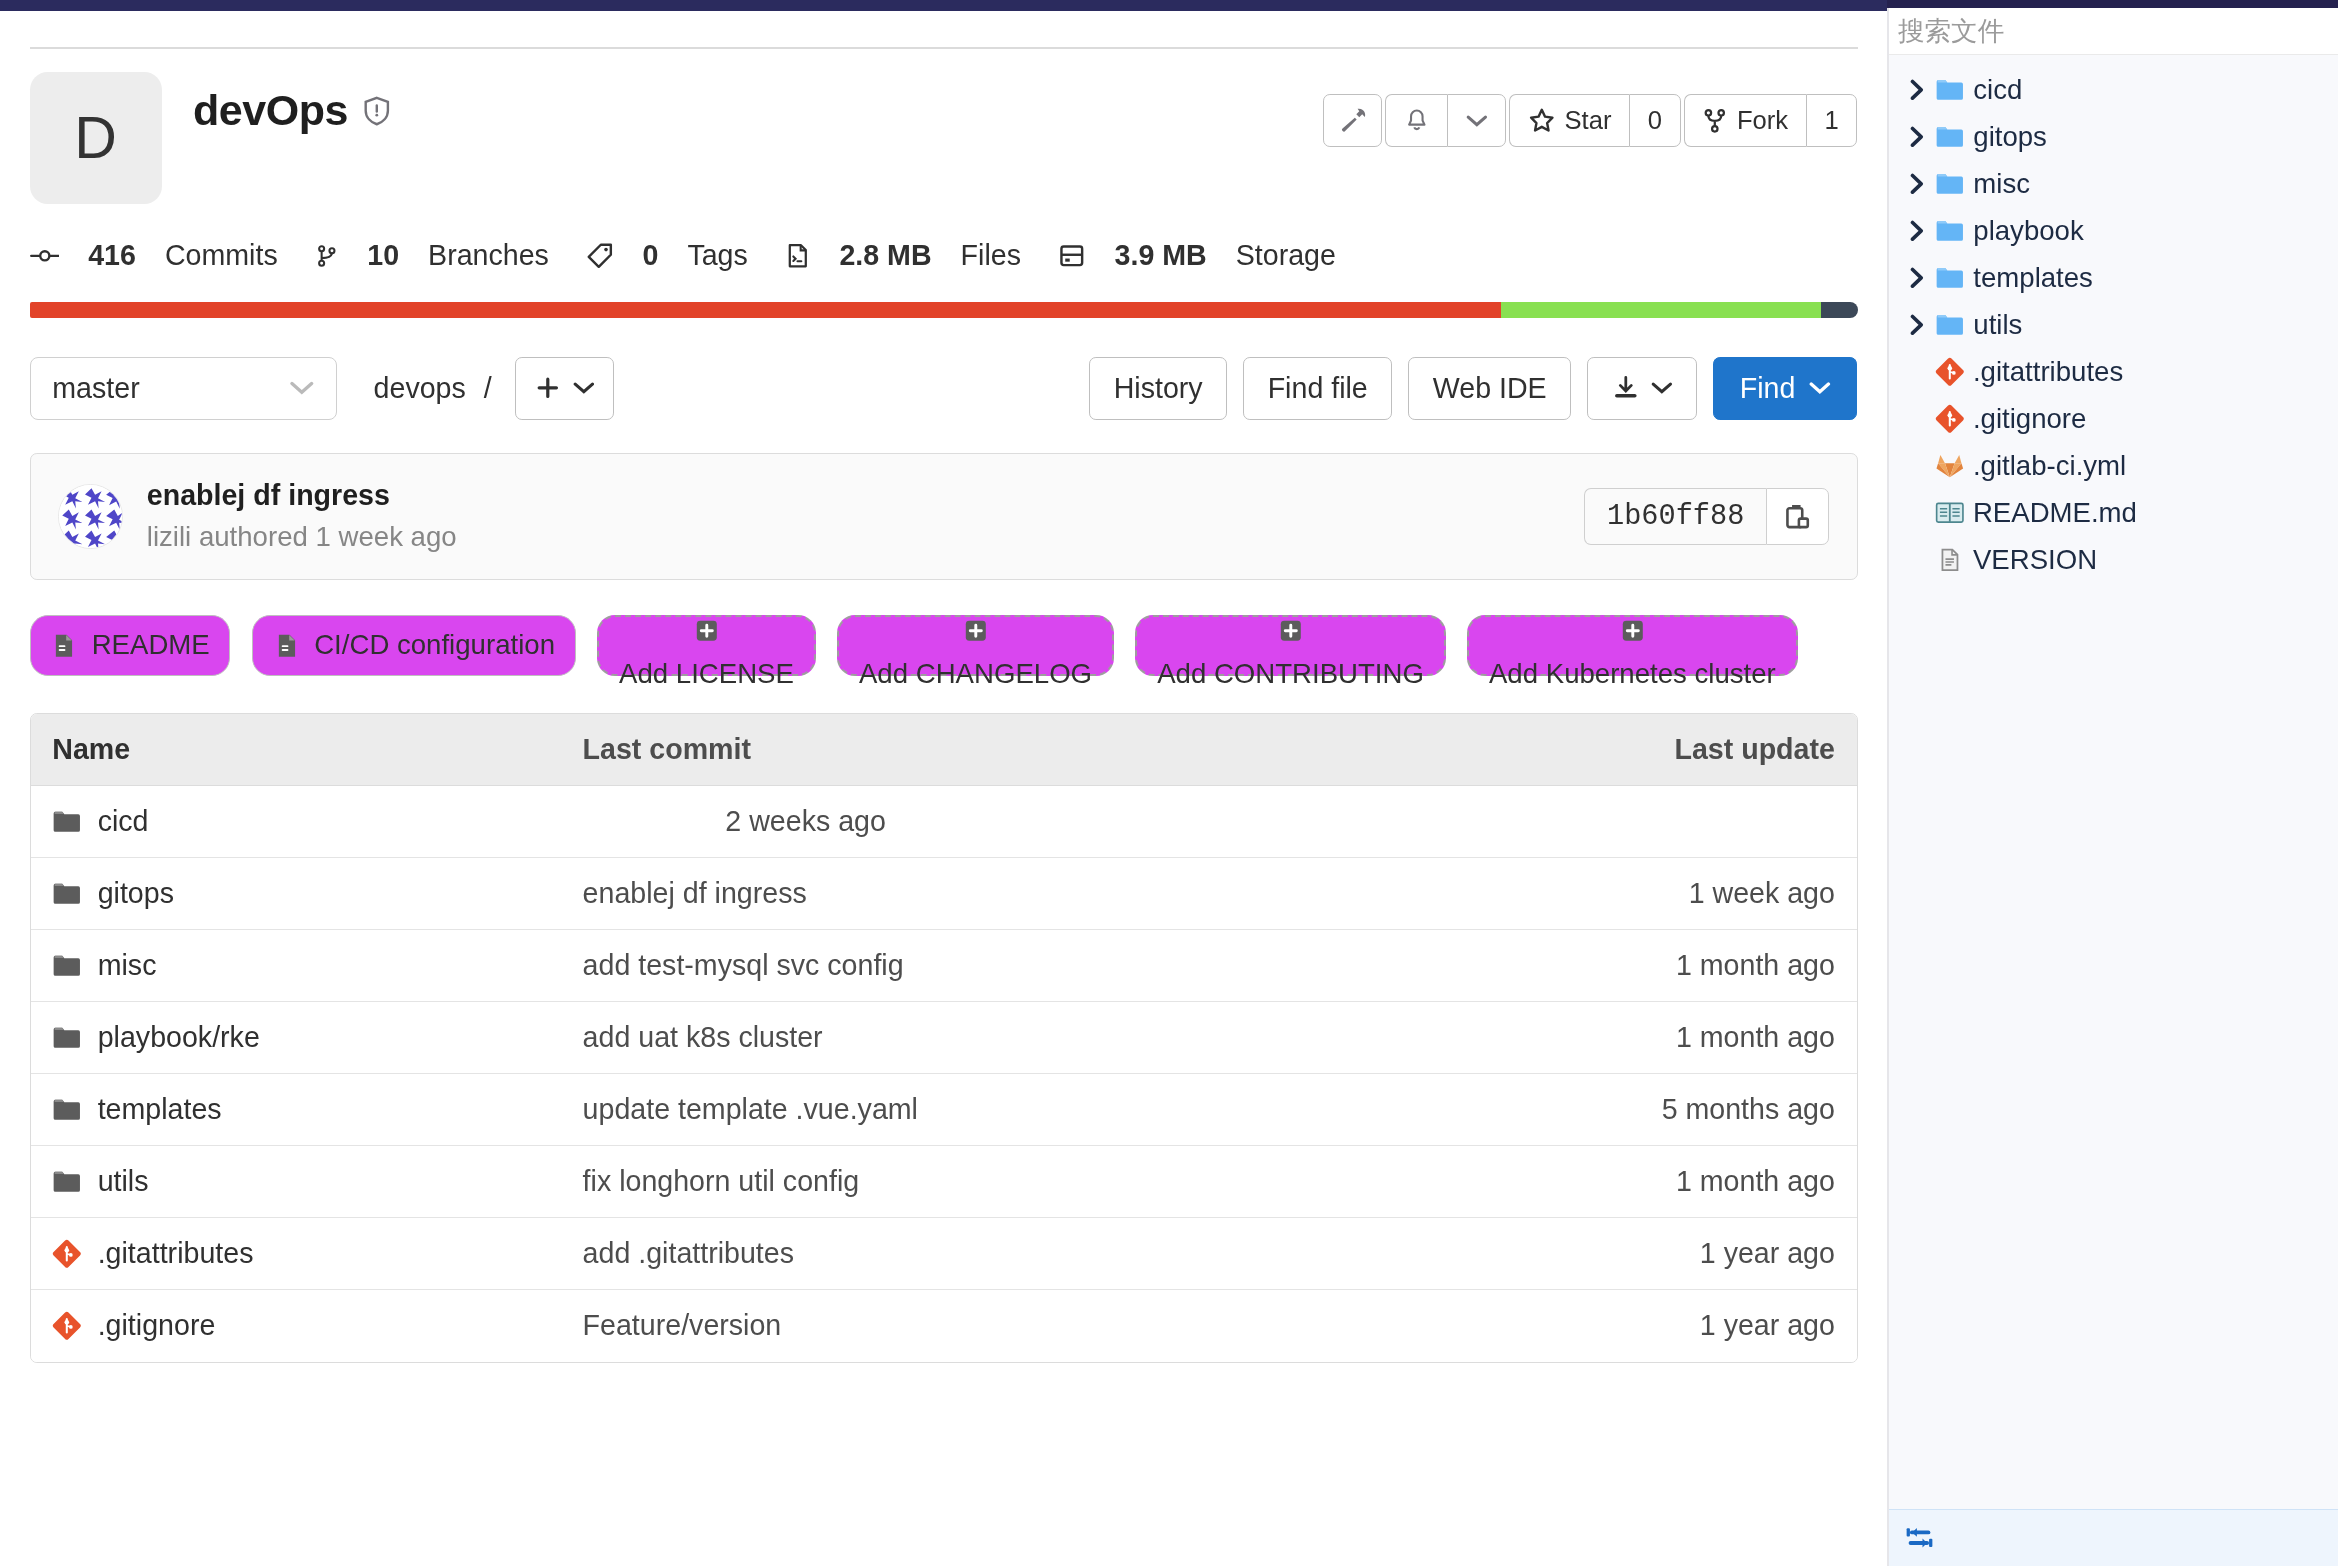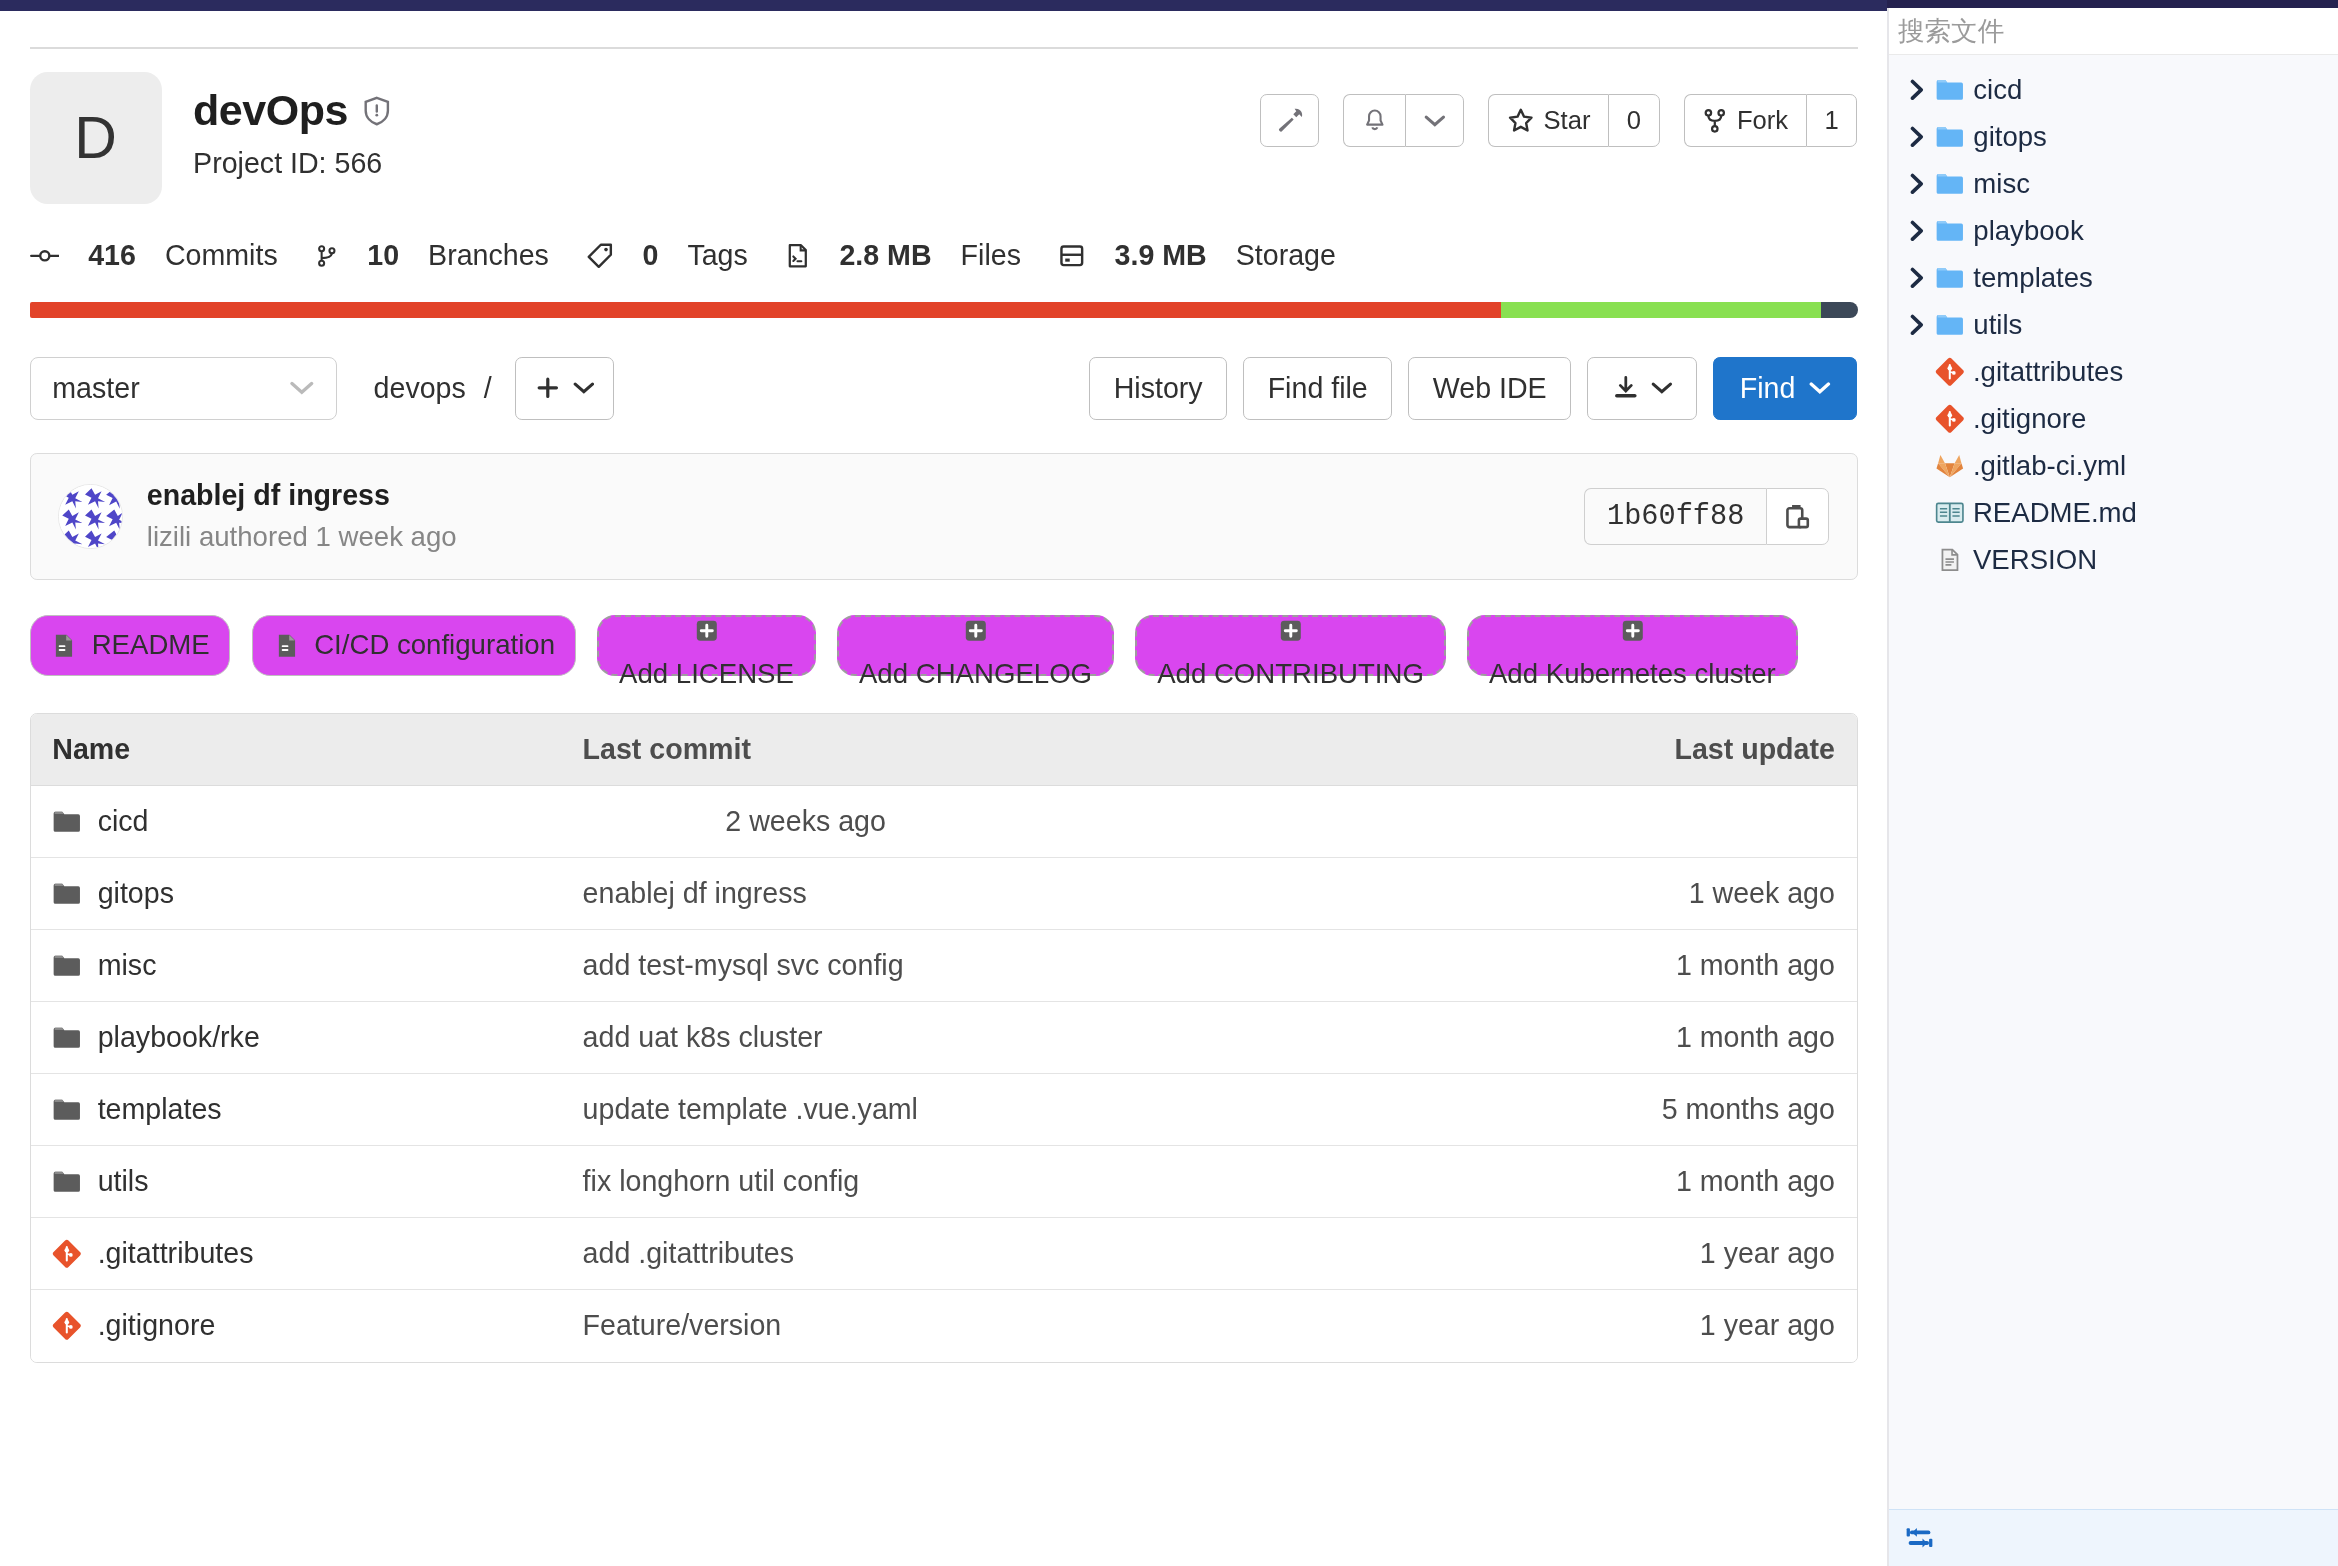--- a/index.html
+++ b/index.html
@@ -43,21 +43,21 @@
     width: 132px; height: 132px; border-radius: 17.7px;
     background: #ededed; color: #333;
     font-size: 59px; display: flex; align-items: center; justify-content: center;
     flex: 0 0 auto;
   }
   .proj-meta { margin-left: 31.5px; padding-top: 13.8px; flex: 1 1 auto; }
   .proj-title-row { display: flex; align-items: center; gap: 13.8px; }
   .proj-title { font-size: 43px; font-weight: bold; color: #1f1f1f; letter-spacing: -0.5px; }
   .proj-id { font-size: 28.6px; color: #303030; margin-top: 11.8px; }
 
-  .head-actions { display: flex; align-items: flex-end; gap: 24px; padding-top: 21.7px; }
+  .head-actions { display: flex; align-items: flex-end; gap: 3px; padding-top: 21.7px; }
   .btn {
     border: 1px solid #bfbfbf; border-radius: 6.9px;
     background: #fff; color: #303030;
     font-size: 25.6px; font-family: "Liberation Sans", sans-serif;
     height: 53px; padding: 0 17.7px;
     display: inline-flex; align-items: center; gap: 9.9px;
     cursor: pointer; white-space: nowrap;
   }
   .btn-split { display: inline-flex; align-items: stretch; }
   .btn-split > .seg {
@@ -201,21 +201,20 @@
       <div class="proj-title-row">
         <span class="proj-title">devOps</span>
         <span class="ico">
           <svg width="29.6" height="31.5" viewBox="0 0 16 16">
               <path d="M8 1 L14 3.2 V8 C14 11.6 11.3 14.2 8 15.3 C4.7 14.2 2 11.6 2 8 V3.2 Z" fill="none" stroke="#737278" stroke-width="1.3"></path>
               <path d="M8 5.2 V8.4" stroke="#737278" stroke-width="1.3" stroke-linecap="round"></path>
               <circle cx="8" cy="10.4" r="0.75" fill="#737278"></circle>
             </svg>
         </span>
       </div>
-      <div class="proj-id">Project ID: 566</div>
     </div>
 
     <div class="head-actions">
       <div class="btn" style="padding:0 13.8px;">
         <span class="ico">
           <svg width="29.6" height="29.6" viewBox="0 0 16 16">
               <path d="M10.6 1.5a3.4 3.4 0 0 1 3.9 4.4l-1.4-1.4-1.6 1.6-1.6-1.6 1.6-1.6zM9.1 6.3l1 1-6.1 6.1a1 1 0 1 1-1.4-1.4z" fill="#737278"></path>
             </svg>
         </span>
       </div>

